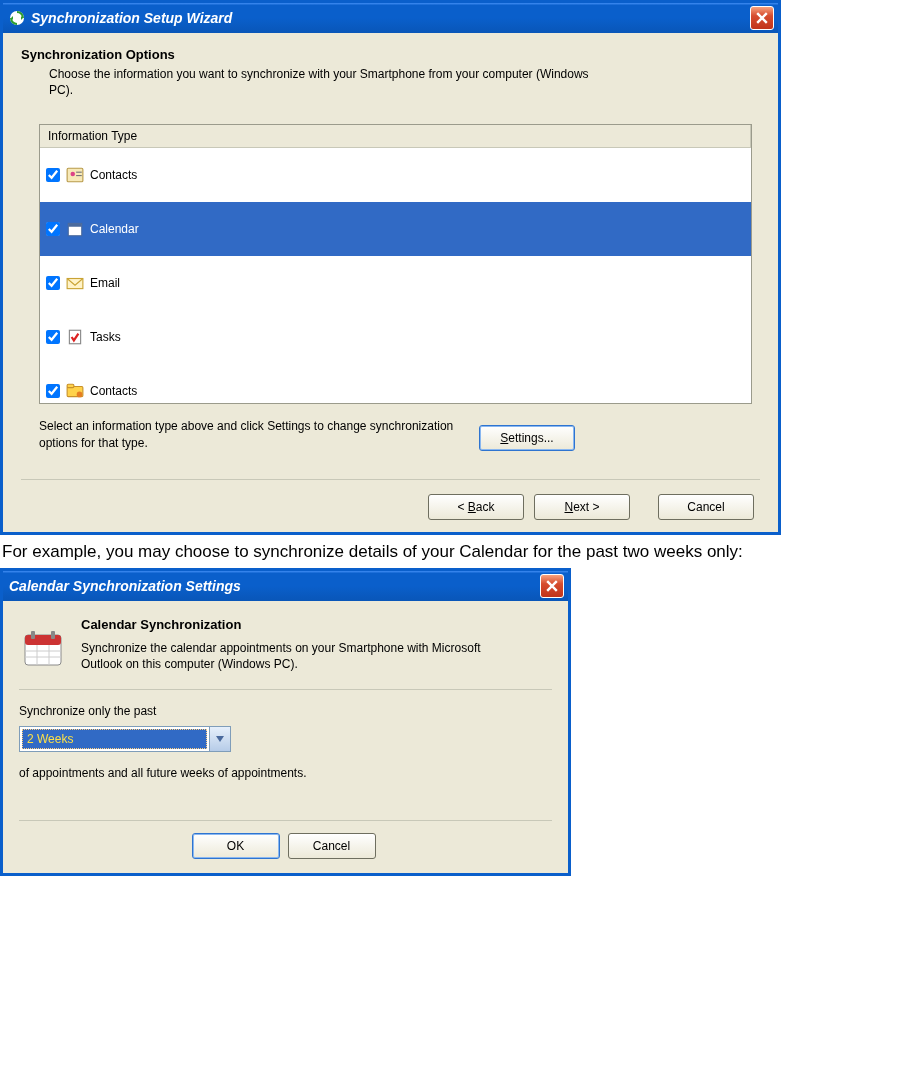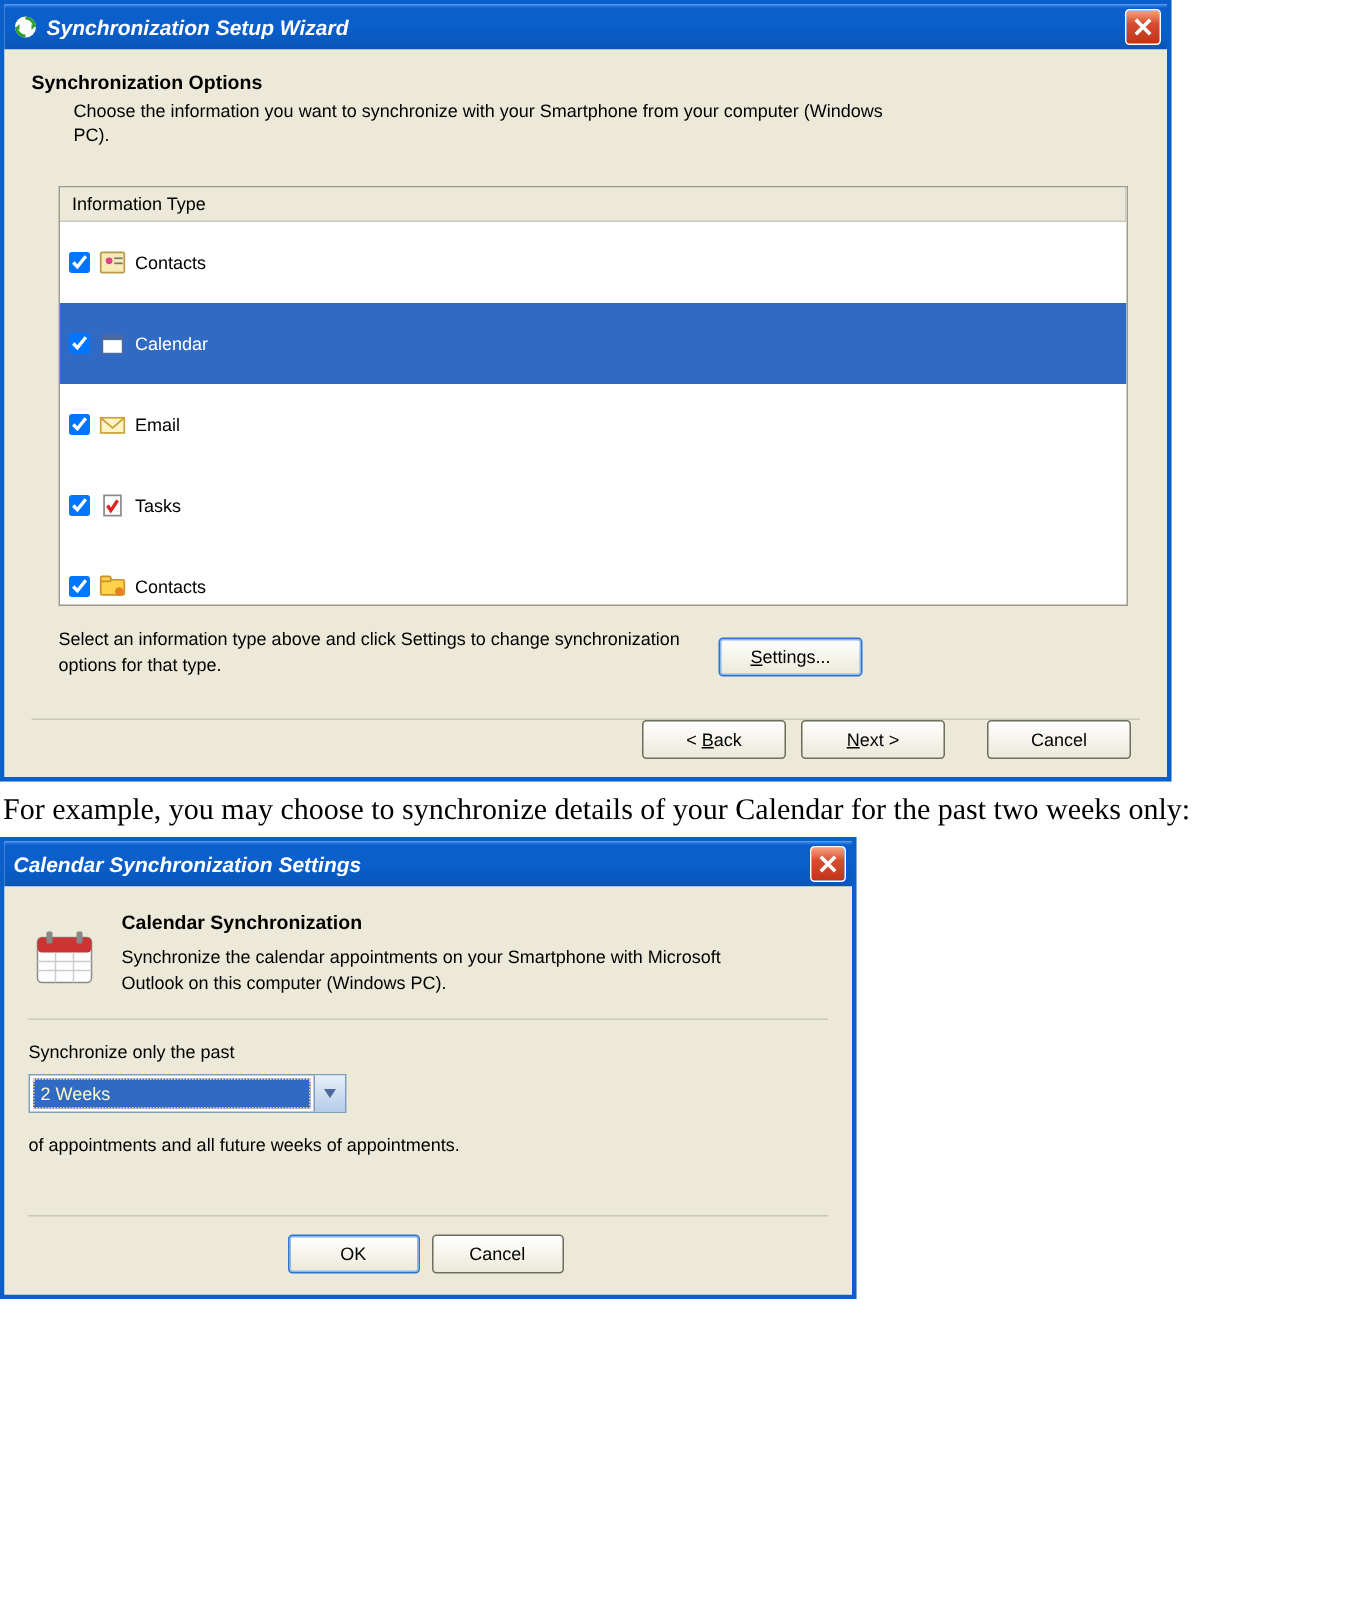--- a/index.html
+++ b/index.html
@@ -121,28 +121,29 @@
     cursor: pointer;
     padding: 0 10px;
   }
   .xp-button.default {
     border: 1px solid #2E74D0;
     box-shadow: 0 0 0 1px #89B7F0 inset;
   }
   .wizard-footer {
     border-top: 1px solid #C8C8B8;
     margin-top: 28px;
+    padding-top: 14px;
     display: flex;
     justify-content: flex-end;
     gap: 10px;
     padding-right: 6px;
   }
   .doc-text {
-    font-family: Liberation Serif, serif;
-    font-size: 20px;
+    font-family: Liberation Sans, sans-serif;
+    font-size: 17px;
     line-height: 1.35;
     padding: 6px 2px 4px 2px;
     width: 890px;
     text-align: justify;
   }
   
   .dialog2 { width: 565px; }
   .dialog2 .xp-body { padding: 16px 16px 10px 16px; }
   .cal-header { display: flex; gap: 14px; align-items: flex-end; }
   .cal-icon {
@@ -160,21 +161,21 @@
     width: 210px;
     border: 1px solid #7F9DB9;
     height: 24px;
     display: flex;
     align-items: stretch;
     background: #fff;
   }
   .xp-select .sel-value {
     flex: 1;
     background: #316AC5;
-    color: #fef9c3;
+    color: #fde047;
     margin: 2px;
     padding: 1px 4px;
     border: 1px dotted #ffd080;
     font-size: 12px;
     line-height: 16px;
   }
   .xp-select .sel-btn {
     width: 20px;
     background: linear-gradient(to bottom, #E6F0FB, #B6CCE8);
     border-left: 1px solid #7F9DB9;

